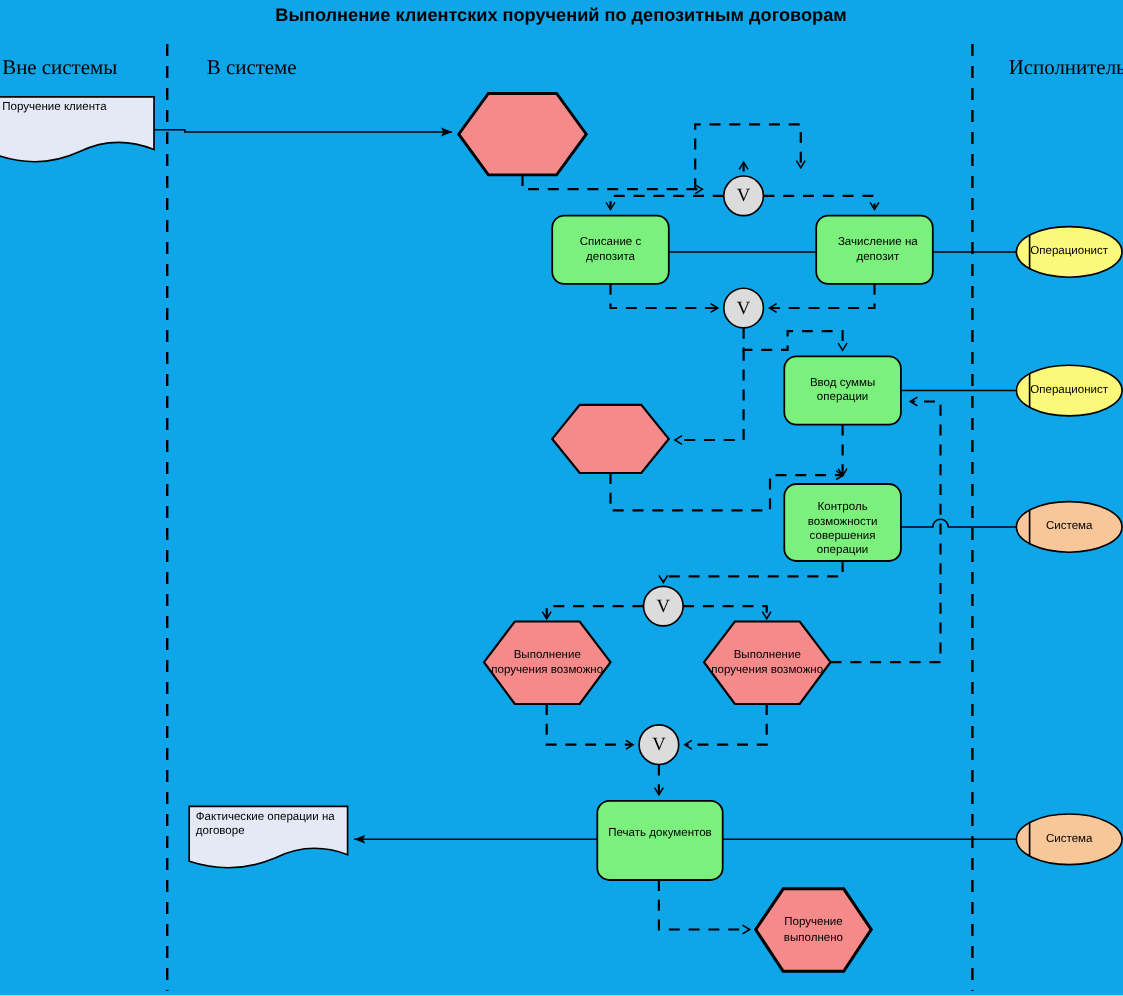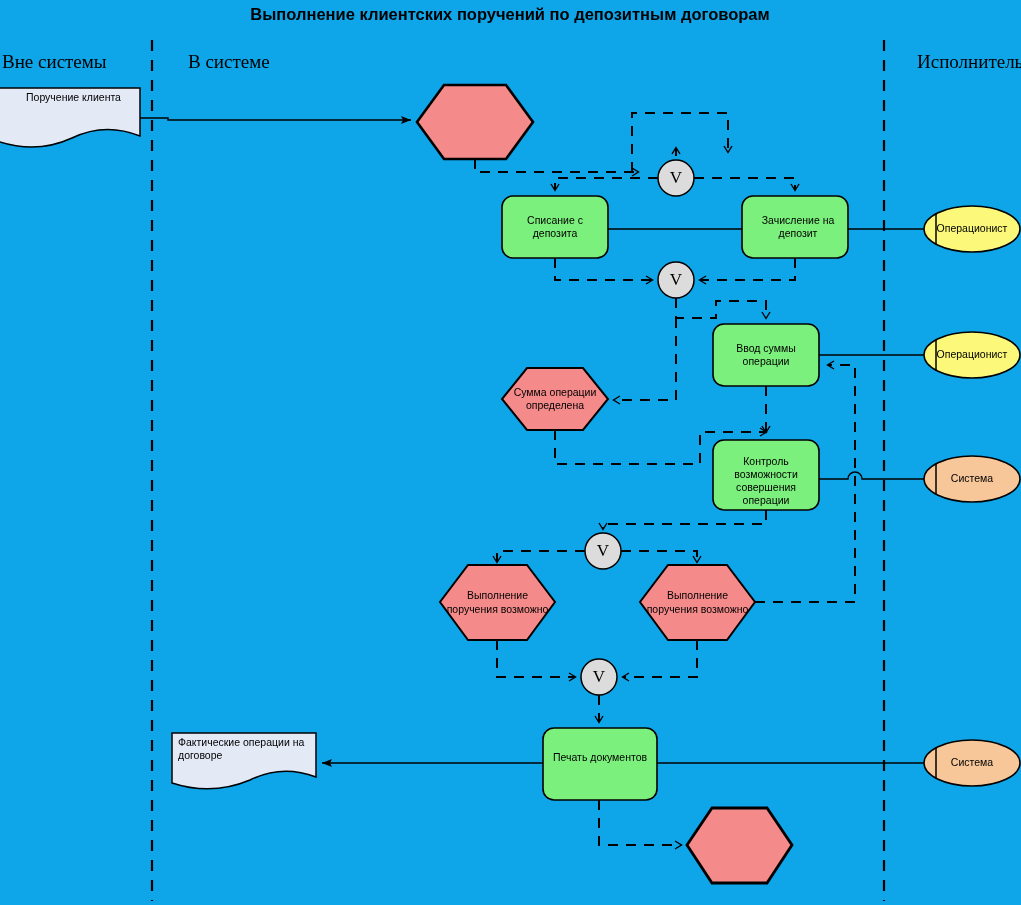--- a/index.html
+++ b/index.html
@@ -121,39 +121,39 @@
     </g>
 
     <g stroke="#000" stroke-width="1.5" fill="#dcdcdc">
       <circle cx="676" cy="178" r="18"></circle>
       <circle cx="676" cy="280" r="18"></circle>
       <circle cx="603" cy="551" r="18"></circle>
       <circle cx="599" cy="677" r="18"></circle>
     </g>
   </svg>
 
-  <div class="nd doc" style="left:2px;top:91px;width:132px;height:30px;margin-left:24px;">Поручение клиента</div>
+  <div class="nd doc" style="left:2px;top:91px;width:132px;height:30px;">Поручение клиента</div>
 
 
   <div class="nd" style="left:504px;top:196px;width:102px;height:62px;border-radius:14px;">Списание с депозита</div>
 
   <div class="nd" style="left:744px;top:196px;width:108px;height:62px;">Зачисление на депозит</div>
 
   <div class="nd" style="left:715px;top:324px;width:102px;height:62px;">Ввод суммы операции</div>
 
-  <div class="nd" style="left:508px;top:368px;width:94px;height:62px;">Сумма операции определена</div>
 
   <div class="nd" style="left:715px;top:440px;width:102px;height:82px;">Контроль возможности совершения операции</div>
 
   <div class="nd" style="left:443px;top:565px;width:109px;height:75px;">Выполнение поручения возможно</div>
 
   <div class="nd" style="left:643px;top:565px;width:109px;height:75px;">Выполнение поручения возможно</div>
 
   <div class="nd" style="left:545px;top:728px;width:110px;height:60px;">Печать документов</div>
 
+  <div class="nd" style="left:692px;top:808px;width:95px;height:75px;">Поручение выполнено</div>
 
   <div class="nd doc" style="left:178px;top:736px;width:132px;height:32px;">Фактические операции на договоре</div>
 
   <div class="nd" style="left:932px;top:218px;width:80px;height:22px;">Операционист</div>
   <div class="nd" style="left:932px;top:344px;width:80px;height:22px;">Операционист</div>
   <div class="nd" style="left:932px;top:468px;width:80px;height:22px;">Система</div>
   <div class="nd" style="left:932px;top:752px;width:80px;height:22px;">Система</div>
 
   <div class="gw" style="left:658px;top:160px;width:36px;height:36px;">V</div>
   <div class="gw" style="left:658px;top:262px;width:36px;height:36px;">V</div>

